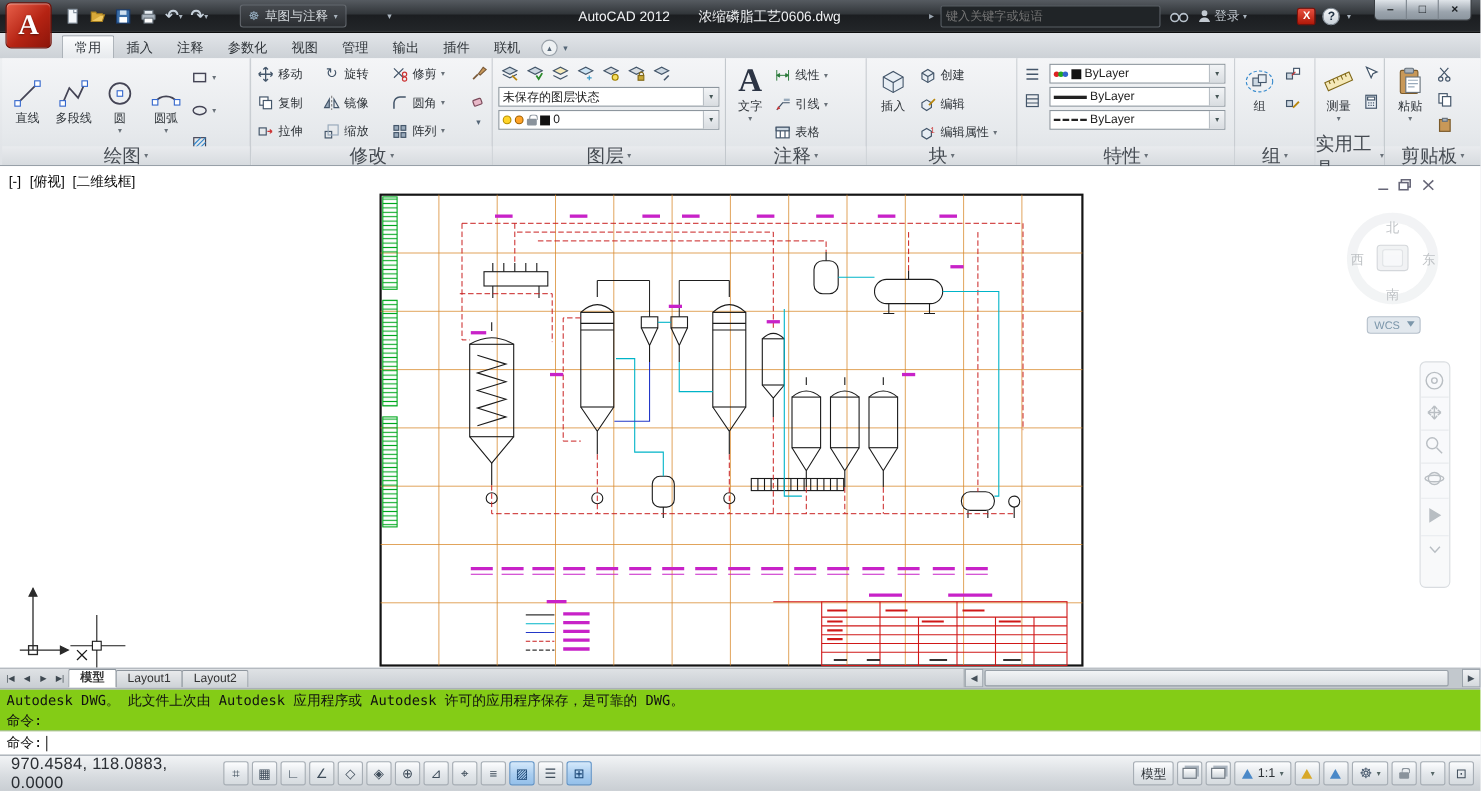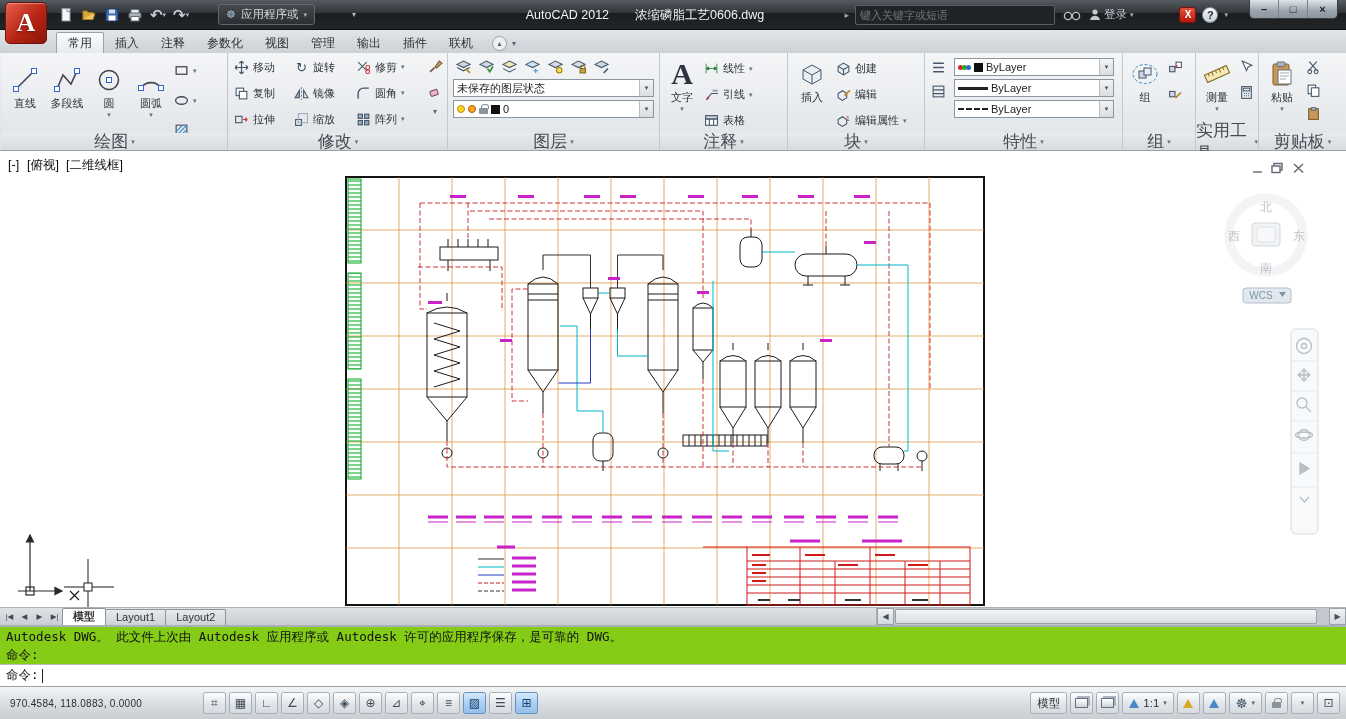--- a/index.html
+++ b/index.html
@@ -45,21 +45,21 @@
 .ptitle{position:absolute;bottom:0;left:0;width:100%;height:17px;display:flex;align-items:center;justify-content:center;gap:3px;font-size:17px;color:#454b52;background:linear-gradient(#e9ebee,#d7dbdf)}
 .ptitle::after{content:"▾";font-size:7px;color:#687078}
 .bigbtn{display:flex;flex-direction:column;align-items:center;padding-top:5px;width:42px;height:78px;gap:2px;font-size:11px;color:#2e3338;text-align:center;line-height:1.1}
 .bigbtn .bic{width:28px;height:30px;flex:none}
 .bigbtn.cc::after{content:"▾";font-size:7px;color:#687078}
 .sbtn{display:flex;align-items:center;gap:4px;font-size:11px;color:#2e3338;height:25px;padding:0 2px;white-space:nowrap}
 .sbtn.cc::after{content:"▾";font-size:7px;color:#687078}
 .si{width:15px;height:15px;flex:none}
 .gi{width:15px;text-align:center;font-size:13px;color:#44566a;flex:none}
 .ib{width:20px;height:19px;display:flex;align-items:center;justify-content:center}
-.drawwrap{display:flex;padding:1px 2px;align-items:center}
+.drawwrap{display:flex;padding:1px 2px;align-items:flex-end}
 .scol{display:flex;flex-direction:column;padding-top:4px;gap:5px}
 .mgrid{position:absolute;left:3px;top:1px;display:grid;grid-template-columns:60px 62px 74px;grid-auto-rows:26px;align-items:center}
 .brushcol{position:absolute;right:2px;top:4px;display:flex;flex-direction:column;gap:6px;align-items:center}
 .lr1{display:flex;gap:3px;padding:4px 5px 0}
 .drop{display:flex;align-items:center;gap:3px;height:18px;margin:3px 5px 0;background:#fff;border:1px solid #8d969e;font-size:11px;padding-left:3px;color:#222}
 .drop .dar{margin-left:auto;width:14px;align-self:stretch;display:flex;align-items:center;justify-content:center;font-size:7px;color:#455;background:linear-gradient(#f2f4f6,#d9dde1);border-left:1px solid #b9bfc5}
 .dot{width:8px;height:8px;border-radius:4px;border:1px solid #b89000;flex:none}
 .sw{width:9px;height:9px;background:#111;flex:none}
 .lockicon{position:relative;width:9px;height:6px;background:#8a939c;border-radius:1px;margin-top:4px;flex:none}
 .lockicon::before{content:"";position:absolute;top:-4px;left:1.5px;width:6px;height:4px;border:1.5px solid #8a939c;border-bottom:0;border-radius:3px 3px 0 0}
@@ -90,21 +90,21 @@
 .hsc .thumb{position:absolute;left:1px;top:1px;bottom:1px;width:97%;background:linear-gradient(#f2f4f6,#d8dce0);border:1px solid #98a0a8;border-radius:2px}
 
 
 #cmd{position:absolute;left:0;top:625px;width:100%;height:61px;background:#f4f5f6;border-top:2px solid #aab0b6;font-family:"DejaVu Sans Mono","Liberation Mono",monospace;font-size:12.5px;color:#111}
 .cmdh{height:38px;padding:1px 6px;line-height:18px;border-bottom:1px solid #b8bec4;overflow:hidden;background:#84cc16}
 .cmdi{height:21px;display:flex;align-items:center;padding:0 6px;background:#fff}
 .caret2{width:1.5px;height:14px;background:#222;margin-left:3px}
 
 
 #statusbar{position:absolute;left:0;top:686px;width:100%;height:33px;background:linear-gradient(#f2f4f6,#d7dbdf 60%,#c9ced3);border-top:1px solid #9aa2aa;display:flex;align-items:center;padding:0 4px;gap:3px}
-.coords{width:196px;font-size:10px;color:#2a2e33;padding-left:6px;letter-spacing:.3px}
+.coords{width:196px;font-size:15px;color:#2a2e33;padding-left:6px;letter-spacing:.3px}
 .tg{width:23px;height:22px;border:1px solid #a7aeb5;border-radius:2.5px;background:linear-gradient(#fcfdfe,#e2e6ea 55%,#d6dbdf);display:flex;align-items:center;justify-content:center;font-size:12px;color:#3e4c5a;flex:none}
 .tg.on{background:linear-gradient(#d5e9fb,#a9cdf0 55%,#94c0ea);border-color:#5e93c8;color:#133f6e}
 .sb-right{margin-left:auto;display:flex;align-items:center;gap:3px;padding-right:2px}
 .sbtn2{height:22px;border:1px solid #a7aeb5;border-radius:2.5px;background:linear-gradient(#fcfdfe,#e2e6ea 55%,#d6dbdf);display:flex;align-items:center;gap:4px;padding:0 6px;font-size:11.5px;color:#2e3338;white-space:nowrap}
 .car8{font-size:7px;color:#566}
 .qv{width:13px;height:10px;border:1px solid #68727c;background:linear-gradient(#fff,#cdd4da);box-shadow:2px -2px 0 #aab4be}
 .tri{width:0;height:0;border-left:5px solid transparent;border-right:5px solid transparent;border-bottom:9px solid #4a88c8}
 .tri.y{border-bottom-color:#d8a828}
 .gearg{font-size:13px;color:#44566a}
 </style>
@@ -146,21 +146,21 @@
         <span class="garrow">↶</span>
         <span class="qcaret">▾</span>
       </span>
     <span class="qbtn">
         <span class="garrow">↷</span>
         <span class="qcaret">▾</span>
       </span>
   </div>
   <div class="ws">
     <span class="wsg">☸</span>
-    <span>应用程序或</span>
+    <span>草图与注释</span>
     <span class="carw">▾</span>
   </div>
   <span class="qmenu">▾</span>
   <div id="titletext">
     <span>AutoCAD 2012</span>
     <span>浓缩磷脂工艺0606.dwg</span>
   </div>
   <div id="infocenter">
     <span class="collapse">▸</span>
     <div class="search">

